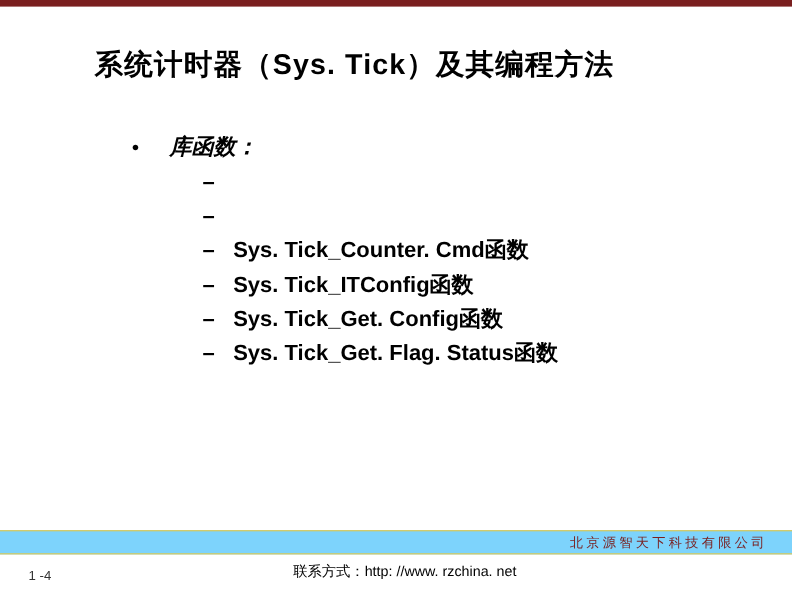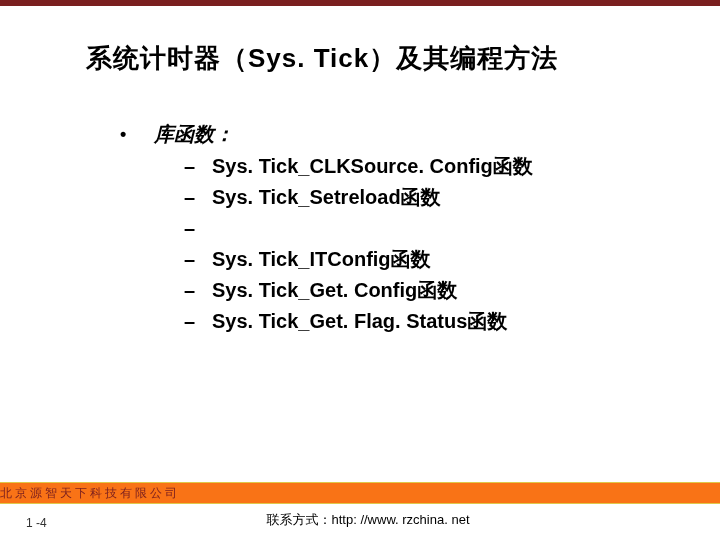--- a/index.html
+++ b/index.html
@@ -11,21 +11,21 @@
   .logo-icon { width: 38px; height: 38px; margin: 0 auto 2px; }
   .logo-text { font-size: 10px; font-weight: 700; color: #0a2a6b; font-family: Arial, sans-serif; }
   .content { position: absolute; top: 120px; left: 120px; right: 40px; }
   .bullet-row { display: flex; align-items: flex-start; gap: 24px; }
   .bullet-dot { font-size: 18px; line-height: 28px; color: #000; font-weight: 700; min-width: 10px; }
   .bullet-text { font-size: 20px; font-weight: 700; color: #000; line-height: 28px; font-style: italic; }
   .sublist { margin-top: 4px; margin-left: 64px; }
   .subitem { display: flex; align-items: flex-start; gap: 14px; margin-bottom: 3px; }
   .dash { font-size: 20px; font-weight: 700; color: #000; min-width: 14px; line-height: 28px; }
   .subtext { font-size: 20px; font-weight: 700; color: #000; line-height: 28px; }
-  .bottom-band { position: absolute; left: 0; right: 0; bottom: 36px; height: 22px; background: #f97316; border-top: 1px solid #e0c84a; border-bottom: 1px solid #e0c84a; display: flex; align-items: center; padding-right: 22px; }
+  .bottom-band { position: absolute; left: 0; right: 0; bottom: 36px; height: 22px; background: #7dd3fc; border-top: 1px solid #e0c84a; border-bottom: 1px solid #e0c84a; display: flex; justify-content: flex-end; align-items: center; padding-right: 22px; }
   .company { font-size: 12px; color: #7a1f1f; letter-spacing: 3px; font-weight: 500; }
   .footer { position: absolute; left: 0; right: 0; bottom: 0; height: 40px; display: flex; align-items: center; }
   .pagenum { position: absolute; left: 26px; bottom: 10px; font-size: 12px; color: #333; font-family: Arial, sans-serif; }
   .contact { width: 100%; text-align: center; font-size: 13px; color: #000; font-weight: 500; margin-left: 16px; }
 </style>
 </head>
 <body>
 
 <div class="slide">
   <div class="topbar"></div>
@@ -34,28 +34,27 @@
 
 
   <div class="content">
     <div class="bullet-row">
       <div class="bullet-dot">•</div>
       <div class="bullet-text">库函数：</div>
     </div>
     <div class="sublist">
       <div class="subitem">
         <div class="dash">–</div>
-        <div class="subtext">Sys. Tick_CLKSource. Config函数</div>
       </div>
       <div class="subitem">
         <div class="dash">–</div>
-        <div class="subtext">Sys. Tick_Setreload函数</div>
       </div>
       <div class="subitem">
         <div class="dash">–</div>
+        <div class="subtext">Sys. Tick_Counter. Cmd函数</div>
       </div>
       <div class="subitem">
         <div class="dash">–</div>
         <div class="subtext">Sys. Tick_ITConfig函数</div>
       </div>
       <div class="subitem">
         <div class="dash">–</div>
         <div class="subtext">Sys. Tick_Get. Config函数</div>
       </div>
       <div class="subitem">

